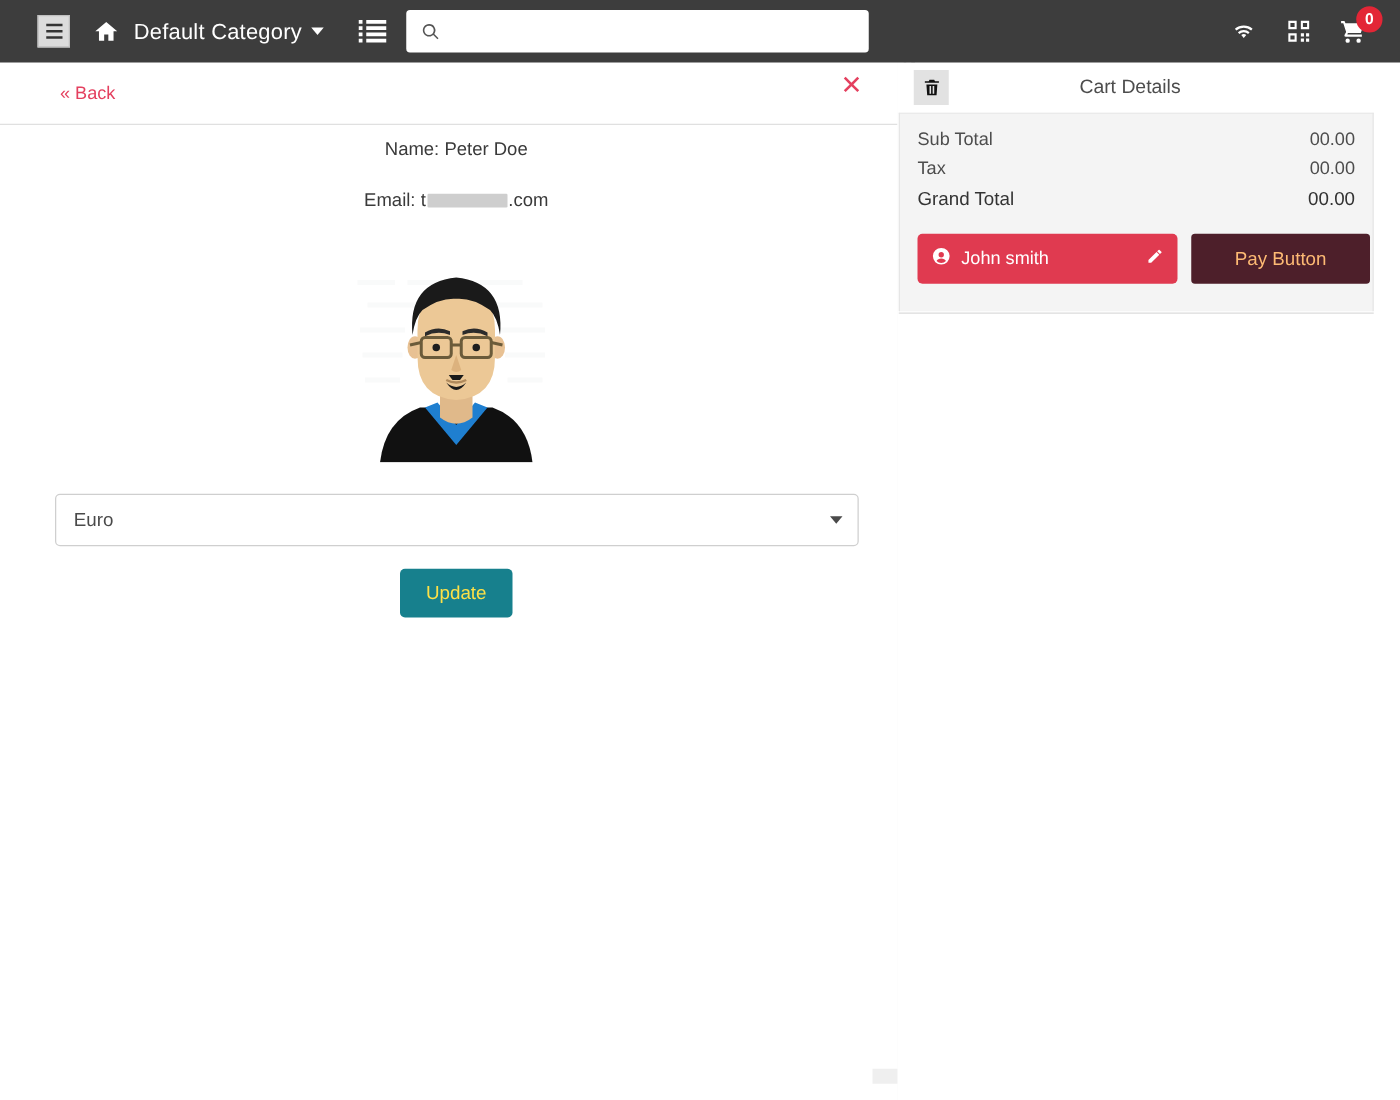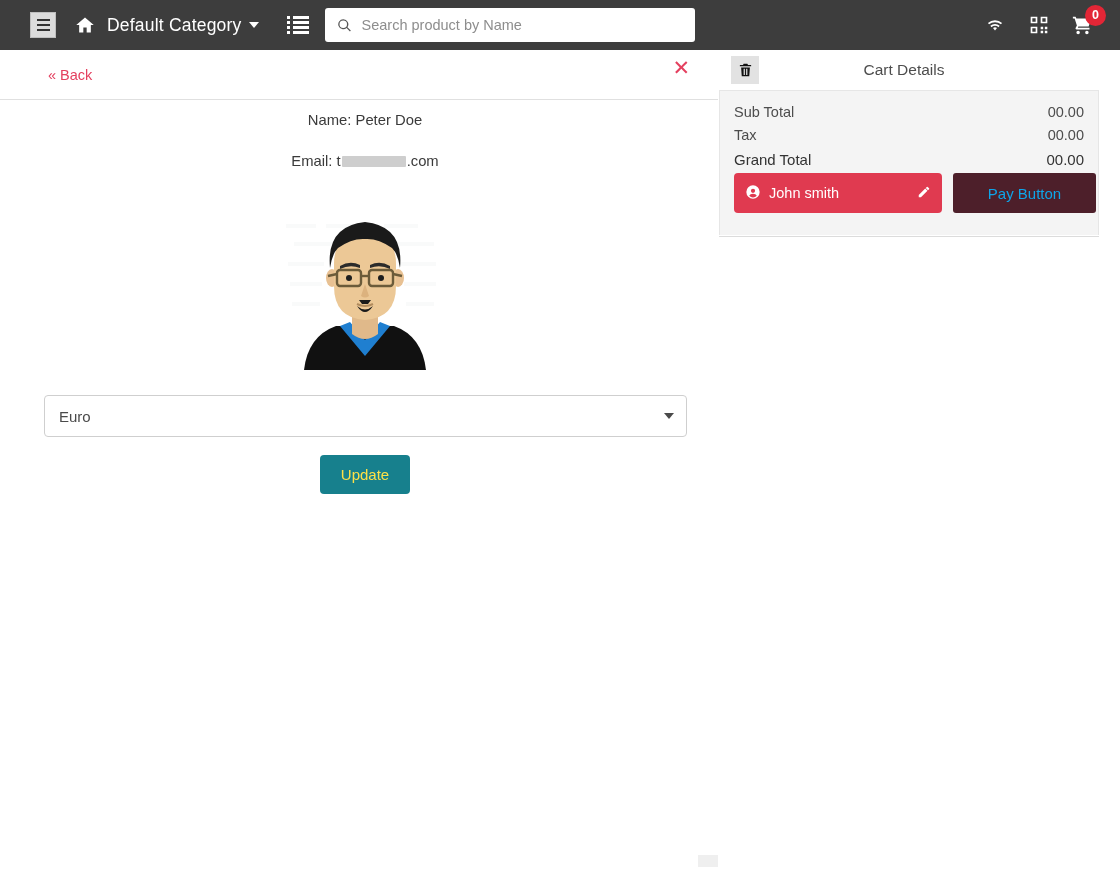--- a/index.html
+++ b/index.html
@@ -365,20 +365,21 @@
     line-height: 23px;
   }
   .totals-row.grand {
     font-weight: normal;
     color: #333;
     font-size: 15px;
     line-height: 26px;
   }
 
   .cart-actions {
+    margin-top: 14px;
     display: flex;
     gap: 11px;
   }
   .customer-btn {
     flex: 0 0 208px;
     height: 40px;
     background: #e03a50;
     border-radius: 4px;
     display: flex;
     align-items: center;
@@ -389,21 +390,21 @@
     gap: 8px;
   }
   .customer-btn .user-ic svg { fill: #ffffff; }
   .customer-btn .cust-name { flex: 1; }
   .customer-btn .pencil-ic svg { fill: #ffffff; }
 
   .pay-btn {
     flex: 0 0 143px;
     height: 40px;
     background: #4d1f2a;
-    color: #0ea5e9;
+    color: #fdba74;
     border: none;
     border-radius: 3px;
     font-family: "Liberation Sans", sans-serif;
     font-size: 15px;
     cursor: pointer;
   }
   .cart-bottom-edge {
     width: 380px;
     margin: 0 1px;
     height: 2px;
@@ -451,21 +452,20 @@
           <b></b>
         </div>
     </div>
 
     <div class="search-wrap">
       <span class="search-icon-box">
         <svg width="15" height="15" viewBox="0 0 24 24">
             <path d="M10 2a8 8 0 105.3 14l5.4 5.4 1.4-1.4-5.4-5.4A8 8 0 0010 2zm0 2a6 6 0 110 12 6 6 0 010-12z"></path>
           </svg>
       </span>
-      <input class="search-input" type="text" value="" placeholder="Search product by Name" style="">
     </div>
   </div>
 
   <div class="nav-right">
     <div class="nav-icon">
       <svg width="24" height="20" viewBox="0 0 24 24">
           <path d="M12 18.5l2.4-2.9a3.7 3.7 0 00-4.8 0zM12 13a6.4 6.4 0 014.2 1.6l1.4-1.7A8.6 8.6 0 0012 10.8a8.6 8.6 0 00-5.6 2.1l1.4 1.7A6.4 6.4 0 0112 13zm0-4.4a11 11 0 017.1 2.6l1.4-1.7A13.2 13.2 0 0012 6.4 13.2 13.2 0 003.5 9.5l1.4 1.7A11 11 0 0112 8.6z"></path>
         </svg>
     </div>
     <div class="nav-icon">

